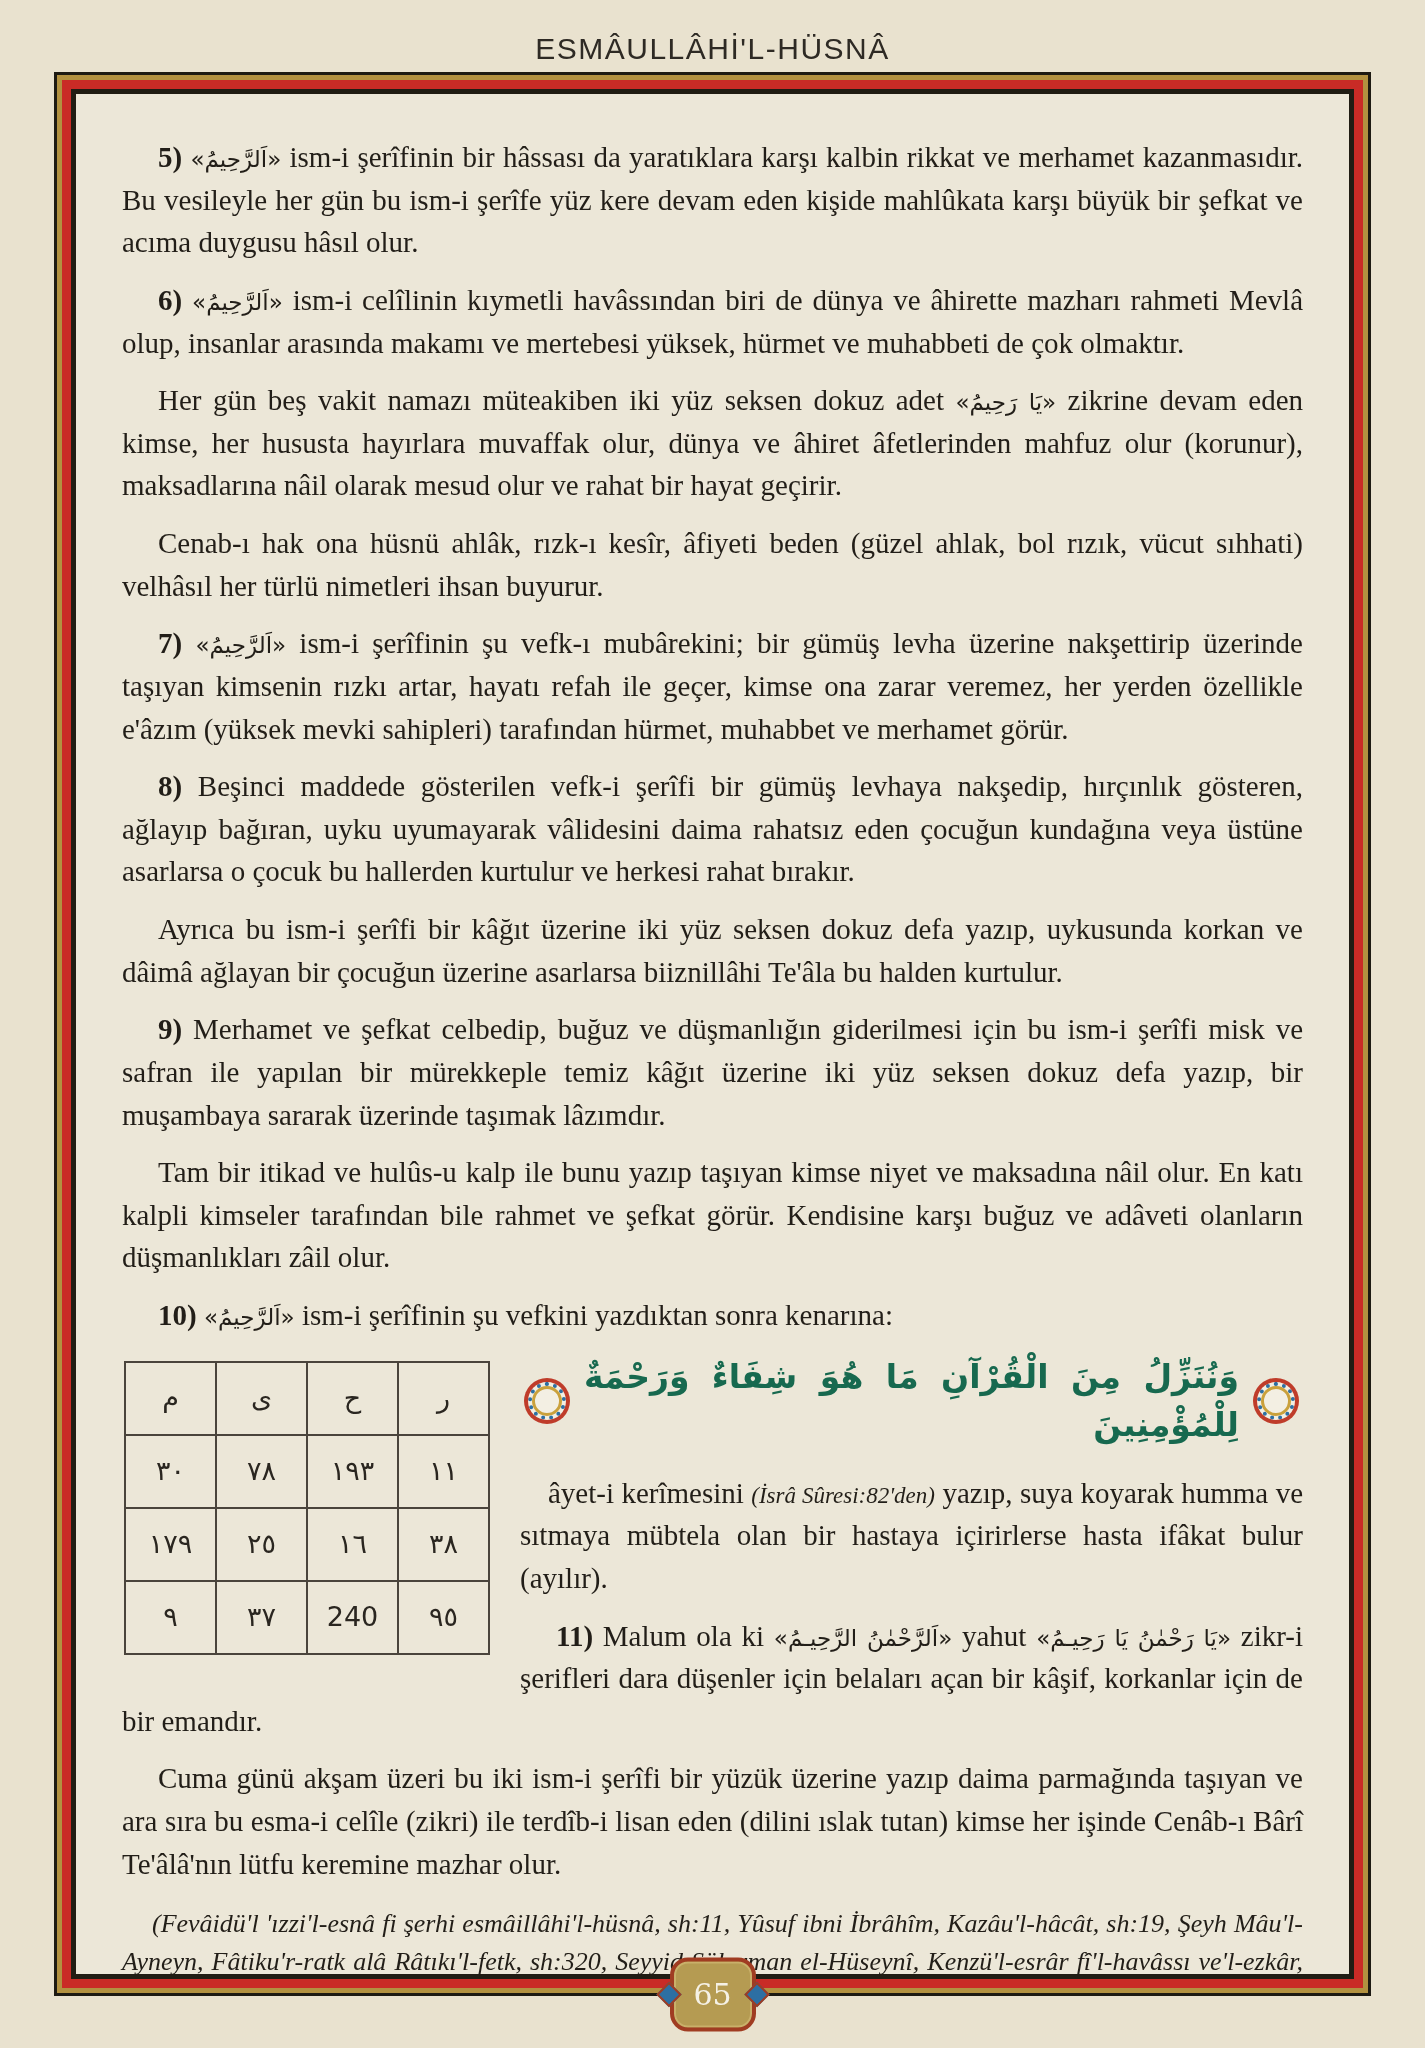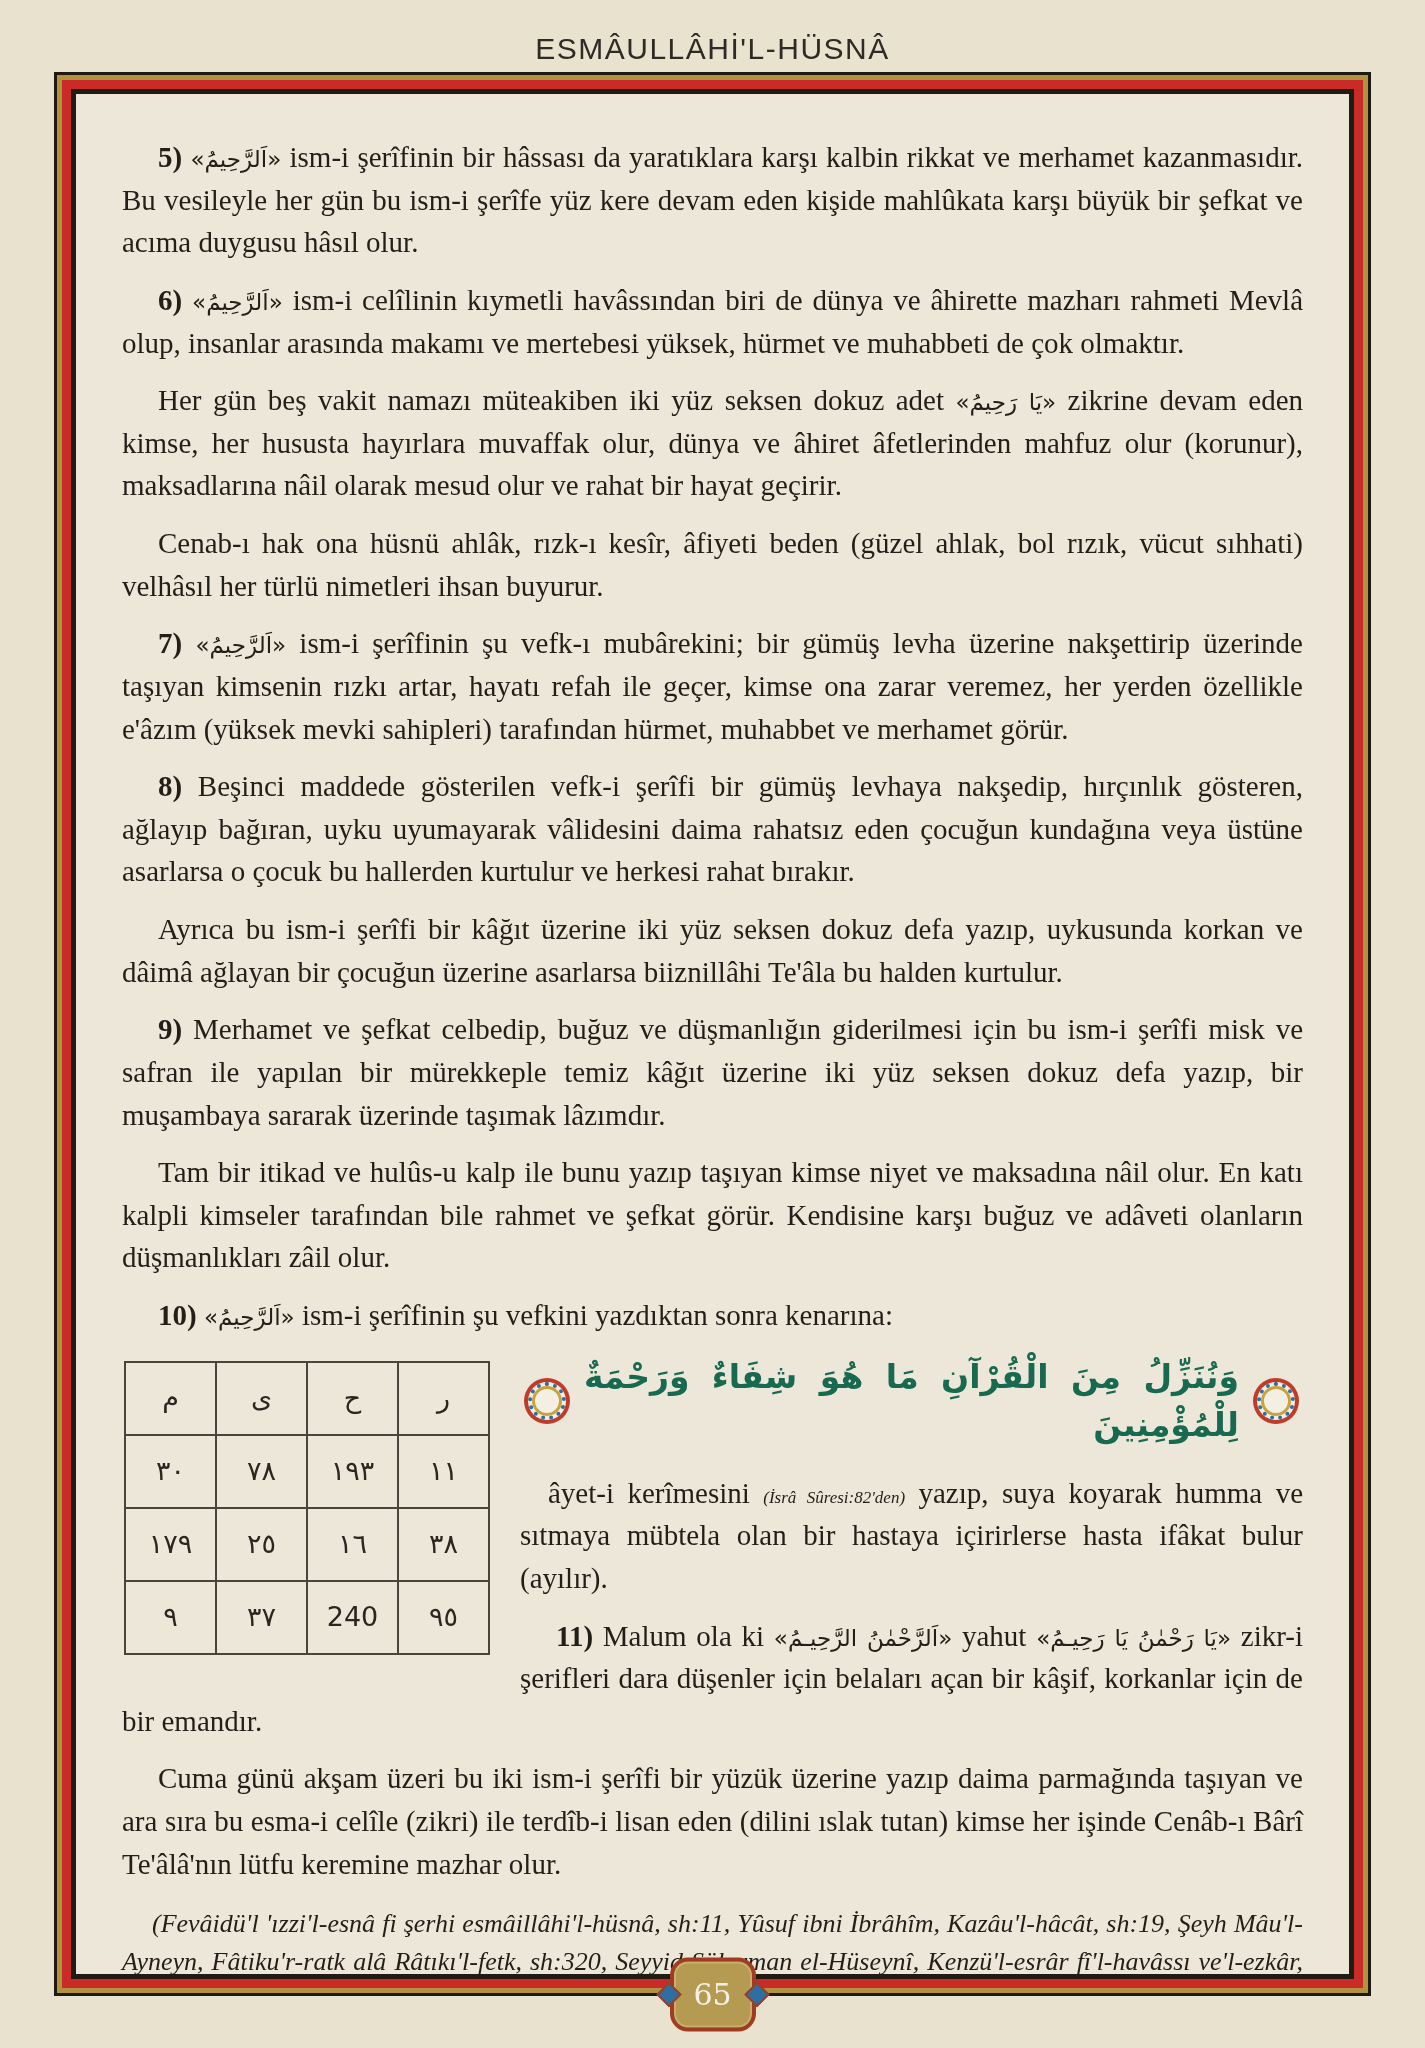--- a/index.html
+++ b/index.html
@@ -39,21 +39,21 @@
     line-height: 1.47;
     overflow: hidden;
   }
   p.para { margin: 0 0 15px 0; text-indent: 36px; }
   .pnum { font-weight: bold; }
   .ar {
     font-family: "DejaVu Sans", sans-serif;
     font-size: 23px;
     white-space: nowrap;
   }
-  .inline-ital { font-style: italic; font-size: 17px; }
+  .inline-ital { font-style: italic; font-size: 23px; }
 
   
   .vefk-wrap { margin-top: 10px; }
   table.vefk {
     float: left;
     width: 366px;
     border-collapse: collapse;
     margin: 8px 30px 12px 2px;
     background: #ece7d8;
   }

